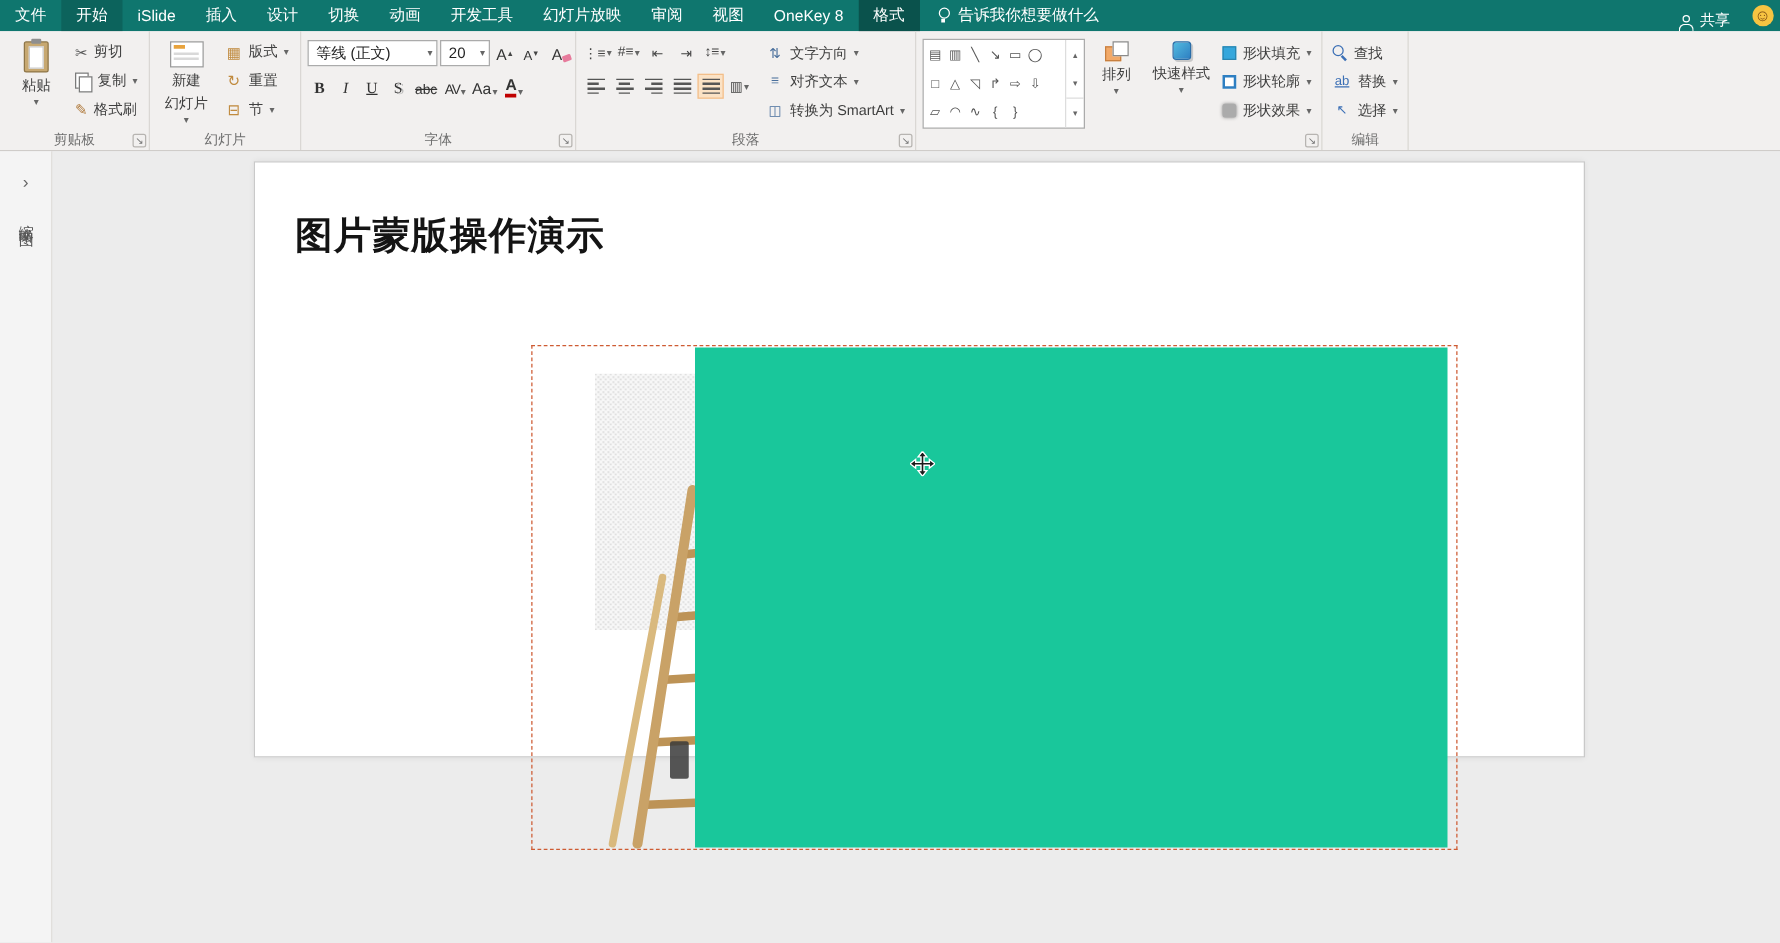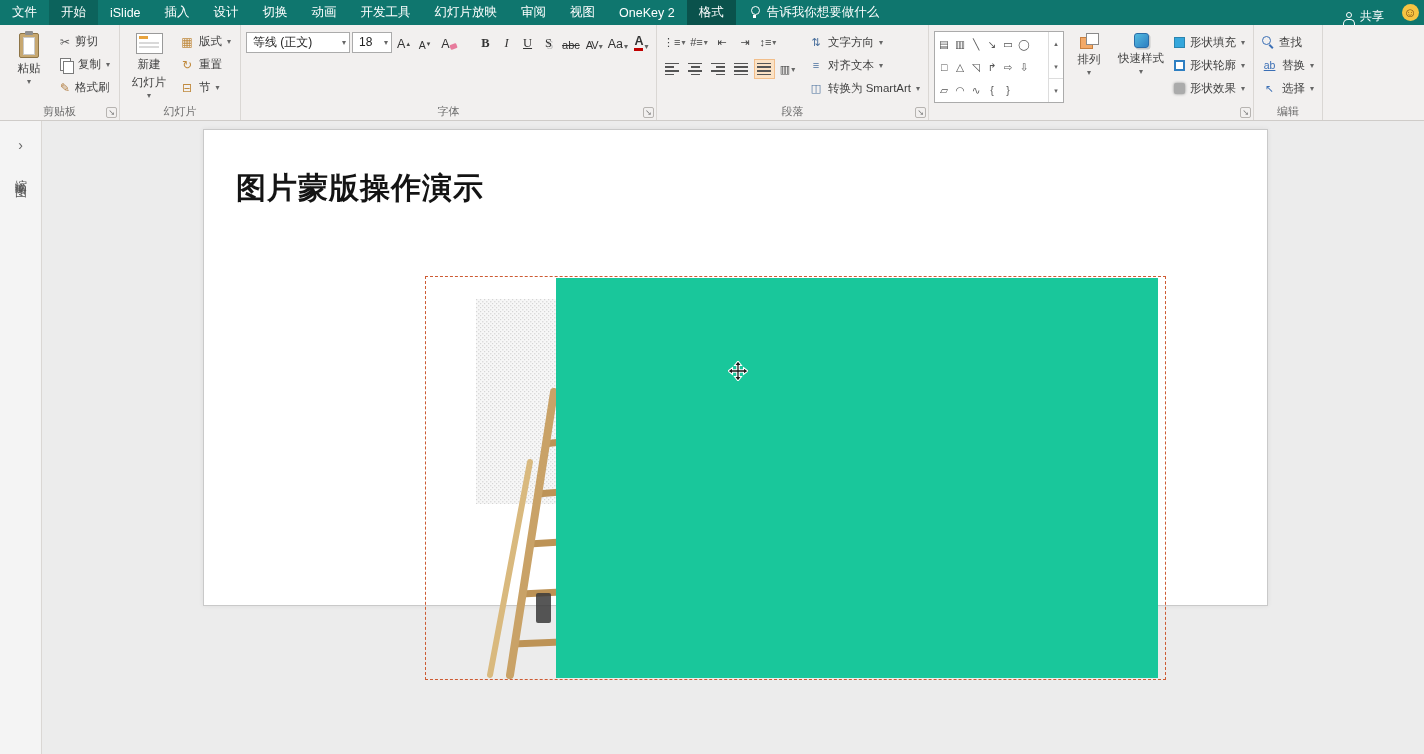--- a/index.html
+++ b/index.html
@@ -45,21 +45,21 @@
   .ic-copy::after{left:3px;top:3px}
   .g-brush{color:#B07A3C;font-size:12px}
 
   
   .ic-newslide{position:relative;width:27px;height:21px;background:#fff;border:1px solid #9a9a9a}
   .ic-newslide::before{content:'';position:absolute;left:2px;top:2px;width:9px;height:3px;background:#E8A33D}
   .ic-newslide::after{content:'';position:absolute;left:2px;top:8px;right:3px;height:2px;background:#d9d9d9;box-shadow:0 4px 0 #d9d9d9}
   .g-ic{color:#C08A3E;font-size:12px;width:14px;text-align:center}
 
   
-  .fcol{display:flex;flex-direction:row;gap:21px;padding-top:2px}
+  .fcol{display:flex;flex-direction:column;gap:3px;padding-top:2px}
   .frow{display:flex;align-items:center;gap:2px;height:24px}
   .combo{background:#fff;border:1px solid #ABABAB;height:21px;display:flex;align-items:center;font-size:12px;padding:0 3px 0 6px;color:#222}
   .combo .caret{margin-left:5px}
   .combo.name{width:104px;justify-content:space-between}
   .combo.size{width:40px;justify-content:space-between}
   .fbtn{min-width:19px;height:20px;display:flex;align-items:end;justify-content:center;font-size:12.5px;color:#333;padding:1px 2px;gap:1px}
   .fbtn .tiny{font-size:7px;line-height:14px;color:#444}
   .fb-b{font-weight:bold;font-family:"Liberation Serif",serif}
   .fb-i{font-style:italic;font-family:"Liberation Serif",serif}
   .fb-u{text-decoration:underline;font-family:"Liberation Serif",serif}
@@ -131,21 +131,21 @@
   <div class="tab active">开始</div>
   <div class="tab">iSlide</div>
   <div class="tab">插入</div>
   <div class="tab">设计</div>
   <div class="tab">切换</div>
   <div class="tab">动画</div>
   <div class="tab">开发工具</div>
   <div class="tab">幻灯片放映</div>
   <div class="tab">审阅</div>
   <div class="tab">视图</div>
-  <div class="tab">OneKey 2</div>
+  <div class="tab">OneKey 8</div>
   <div class="tab contextual">格式</div>
   <div class="tellme">
     <span class="bulb"></span>
     <span>告诉我你想要做什么</span>
   </div>
   <div class="tb-spacer"></div>
   <div class="share">
     <span class="ic-person"></span>
     <span>共享</span>
   </div>
@@ -208,21 +208,21 @@
   </div>
 
   <div class="rgroup">
     <div class="fcol">
       <div class="frow">
         <div class="combo name">
           <span>等线 (正文)</span>
           <span class="caret">▾</span>
         </div>
         <div class="combo size">
-          <span>18</span>
+          <span>20</span>
           <span class="caret">▾</span>
         </div>
         <div class="fbtn">
           <span>A</span>
           <span class="tiny">▴</span>
         </div>
         <div class="fbtn" style="font-size:10.5px">
           <span>A</span>
           <span class="tiny">▾</span>
         </div>

